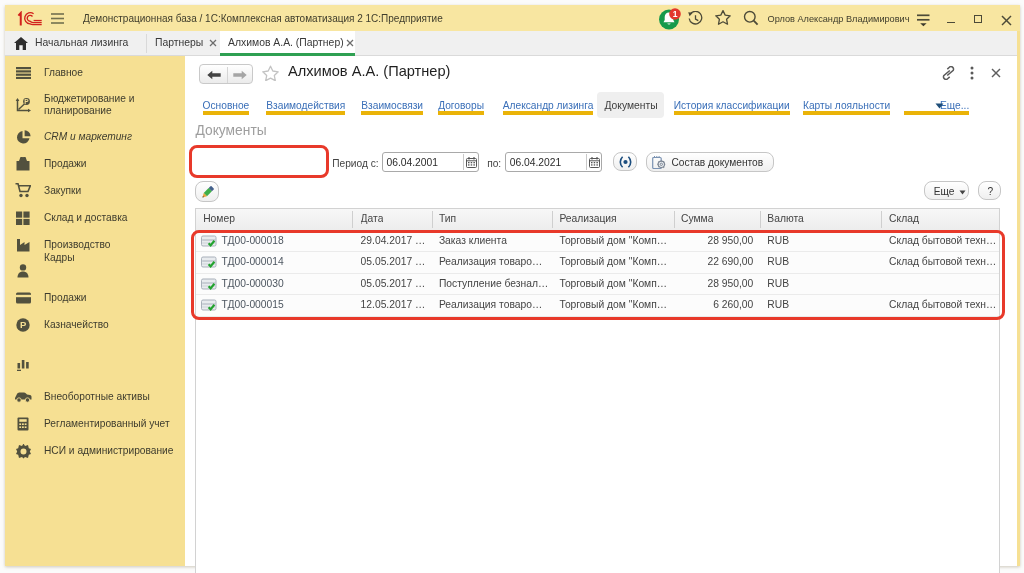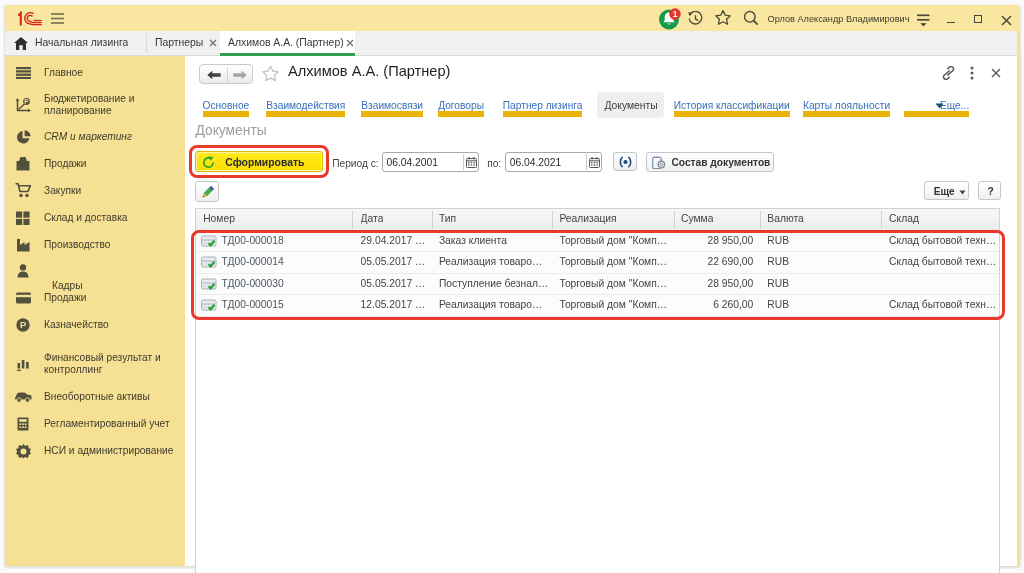--- a/index.html
+++ b/index.html
@@ -6,22 +6,22 @@
 #page{position:relative;width:1024px;height:573px;overflow:hidden;background:#fbfbfb;}
 .abs{position:absolute;}
 #win{position:absolute;left:5px;top:5px;width:1015px;height:561px;background:#f6e093;box-shadow:0 1px 3px rgba(120,110,70,.35);}
 #topbar{position:absolute;left:0;top:0;width:1015px;height:26px;background:#f8e6a1;}
 #tabbar{position:absolute;left:0;top:26px;width:1012px;height:25px;background:#f0f0f0;border-bottom:1px solid #dadada;box-sizing:border-box;}
 #sidebar{position:absolute;left:0;top:51px;width:180px;height:510px;background:#f6e093;}
 #content{position:absolute;left:180px;top:51px;width:832px;height:510px;background:#ffffff;}
 .t12{font-size:10px;color:#3f3d2c;white-space:nowrap;}
 .tab-t{font-size:10.4px;color:#383838;white-space:nowrap;}
 .sb-item{position:absolute;left:39px;font-size:10.2px;color:#3e3c2e;white-space:nowrap;line-height:12px;}
-.link{font-size:10.2px;color:#3a6fb8;white-space:nowrap;text-decoration:none;border-bottom:6px solid #eab308;}
-.btn{position:absolute;box-sizing:border-box;border:1px solid #c6c6c6;border-radius:3px;background:linear-gradient(#ffffff,#efefef);font-weight:bold;}
+.link{font-size:10.2px;color:#3a6fb8;white-space:nowrap;text-decoration:none;border-bottom:4px solid #eab308;}
+.btn{position:absolute;box-sizing:border-box;border:1px solid #c6c6c6;border-radius:8px;background:linear-gradient(#ffffff,#efefef);}
 .cell{font-size:10.3px;color:#444;white-space:nowrap;overflow:hidden;}
 .cnum{font-size:10.3px;color:#4d5660;white-space:nowrap;}
 .row{position:absolute;left:0;width:803px;height:21.5px;border-bottom:1px solid #ebebeb;box-sizing:border-box;background:#fcfcfc;}
 </style></head>
 <body>
 <div id="page">
   <div id="win">
     <div id="topbar">
       <svg class="abs" style="left:11px;top:6px" width="31" height="16" viewBox="0 0 31 16">
         <path d="M4.75 14.5 L4.75 2 L2.4 4.6" fill="none" stroke="#d2211c" stroke-width="2"></path>
@@ -31,20 +31,21 @@
           <path d="M17.6 9.55 L25.7 9.55"></path>
         </g>
       </svg>
       <svg class="abs" style="left:46px;top:8px" width="14" height="11" viewBox="0 0 14 11">
         <g stroke="#72704f" stroke-width="1.6">
             <path d="M0 1 H13"></path>
             <path d="M0 5.5 H13"></path>
             <path d="M0 10 H13"></path>
           </g>
       </svg>
+      <div class="abs t12" style="left:78px;top:7.5px;line-height:12px;">Демонстрационная база / 1С:Комплексная автоматизация 2 1С:Предприятие</div>
       <svg class="abs" style="left:653px;top:2px" width="28" height="23" viewBox="0 0 28 23">
         <circle cx="11" cy="12.5" r="10" fill="#169a4b"></circle>
         <path d="M11 5.5 c-2.6 0 -4.3 1.9 -4.3 4.4 l0 3.2 l-1.2 2.2 l11 0 l-1.2 -2.2 l0 -3.2 c0 -2.5 -1.7 -4.4 -4.3 -4.4 z" fill="#fff"></path>
         <path d="M9.3 16.5 a1.8 1.4 0 0 0 3.4 0 z" fill="#fff"></path>
         <circle cx="17" cy="7" r="5.8" fill="#e3362c"></circle>
         <text x="17" y="10" font-size="8.5" font-weight="bold" fill="#fff" text-anchor="middle" font-family="Liberation Sans">1</text>
       </svg>
       <svg class="abs" style="left:683px;top:5.5px" width="15" height="15" viewBox="0 0 15 15">
         <g fill="none" stroke="#4c4a38" stroke-width="1.3">
           <path d="M2.2 3.2 A6.3 6.3 0 1 1 1.2 7.5"></path>
@@ -148,40 +149,39 @@
       </svg>
       <div class="sb-item" style="top:156px;">Склад и доставка</div>
       <svg class="abs" style="left:11px;top:182px" width="15" height="14" viewBox="0 0 15 14">
         <path d="M1 13.5 V1 H4 V7 L8.5 4 V7 L13.5 4 V13.5 Z" fill="#52513e"></path>
       </svg>
       <div class="sb-item" style="top:183px;">Производство</div>
       <svg class="abs" style="left:12px;top:208px" width="12" height="14" viewBox="0 0 12 14">
         <circle cx="6" cy="3.4" r="3.2" fill="#52513e"></circle>
         <path d="M0.5 13.5 C0.5 9.5 3 7.5 6 7.5 C9 7.5 11.5 9.5 11.5 13.5 Z" fill="#52513e"></path>
       </svg>
-      <div class="sb-item" style="top:224px;margin-left:8px;">Кадры</div>
+      <div class="sb-item" style="top:196px;">Кадры</div>
       <svg class="abs" style="left:11px;top:236px" width="15" height="12" viewBox="0 0 15 12">
         <rect x="0" y="0.5" width="15" height="11" rx="1.5" fill="#52513e"></rect>
         <rect x="0" y="2.8" width="15" height="2.4" fill="#f6e093"></rect>
       </svg>
       <div class="sb-item" style="top:236px;">Продажи</div>
       <svg class="abs" style="left:11px;top:262px" width="14" height="14" viewBox="0 0 14 14">
         <circle cx="7" cy="7" r="6.7" fill="#52513e"></circle>
         <text x="7.2" y="10.4" font-size="9.5" font-weight="bold" fill="#f6e093" text-anchor="middle" font-family="Liberation Sans">Р</text>
       </svg>
       <div class="sb-item" style="top:263px;">Казначейство</div>
       <svg class="abs" style="left:12px;top:301px" width="13" height="14" viewBox="0 0 13 14">
         <g fill="#52513e">
             <rect x="0.5" y="6" width="2.6" height="5.5"></rect>
             <rect x="4.8" y="3" width="2.6" height="8.5"></rect>
             <rect x="9.1" y="5" width="2.6" height="6.5"></rect>
             <rect x="0" y="12.7" width="4" height="1.3"></rect>
           </g>
       </svg>
-      <div class="sb-item" style="top:296px;">Финансовый результат и<br>контроллинг</div>
       <svg class="abs" style="left:9px;top:334px" width="18" height="13" viewBox="0 0 18 13">
         <path d="M1 8 L3 4 C3.5 3 4.5 2.5 6 2.5 L10 2.5 C11.5 2.5 12 3.5 13 4.5 L16 5 C17 5.2 17.5 6 17.5 7 V9.5 H1 Z" fill="#52513e"></path>
         <circle cx="5" cy="10" r="2.2" fill="#52513e" stroke="#f6e093" stroke-width="0.8"></circle>
         <circle cx="13.5" cy="10" r="2.2" fill="#52513e" stroke="#f6e093" stroke-width="0.8"></circle>
       </svg>
       <div class="sb-item" style="top:334.5px;">Внеоборотные активы</div>
       <svg class="abs" style="left:12px;top:361px" width="12" height="14" viewBox="0 0 12 14">
         <rect x="0.5" y="0.5" width="11" height="13" rx="1" fill="#52513e"></rect>
         <rect x="2.3" y="2.2" width="7.4" height="2.6" fill="#f6e093"></rect>
         <g fill="#f6e093">
@@ -230,37 +230,30 @@
         <g stroke="#5f5f5f" stroke-width="1.4">
             <path d="M1 1 L9 9"></path>
             <path d="M9 1 L1 9"></path>
           </g>
       </svg>
       <div class="abs" style="left:412px;top:36px;width:67px;height:26px;background:#efefef;border-radius:4px;"></div>
       <a class="abs link" style="left:17.6px;top:44px;">Основное</a>
       <a class="abs link" style="left:81.3px;top:44px;">Взаимодействия</a>
       <a class="abs link" style="left:176.3px;top:44px;">Взаимосвязи</a>
       <a class="abs link" style="left:253.2px;top:44px;">Договоры</a>
-      <a class="abs link" style="left:317.8px;top:44px;">Партнер лизинга</a>
+      <a class="abs link" style="left:317.8px;top:44px;">Александр лизинга</a>
       <div class="abs" style="left:419.5px;top:44px;font-size:10.3px;color:#3c3c3c;white-space:nowrap;">Документы</div>
       <a class="abs link" style="left:488.7px;top:44px;">История классификации</a>
       <a class="abs link" style="left:618px;top:44px;">Карты лояльности</a>
       <a class="abs link" style="left:719px;top:44px;padding-left:36px;">Еще...</a>
       <svg class="abs" style="left:750px;top:47px" width="9" height="6" viewBox="0 0 9 6">
           <path d="M0.5 0.5 L8.5 0.5 L4.5 5.5 Z" fill="#1f4e79"></path>
         </svg>
       <div class="abs" style="left:10.5px;top:67px;font-size:13.8px;color:#9e9e9e;white-space:nowrap;">Документы</div>
       <div class="abs" style="left:4.3px;top:89.1px;width:140px;height:33px;border:3.4px solid #e8392a;border-radius:8px;box-sizing:border-box;"></div>
-      <div class="abs" style="left:10.3px;top:95.1px;width:128px;height:21.4px;background:linear-gradient(#ffec1f,#fcdc00);border:1px solid #d6ba00;border-radius:3px;box-sizing:border-box;box-shadow:inset 0 0 0 1px #fff59e;">
-        <svg class="abs" style="left:6px;top:4px" width="13" height="13" viewBox="0 0 13 13">
-          <path d="M11.2 6.5 A4.7 4.7 0 1 1 8.8 2.4" fill="none" stroke="#2fa82f" stroke-width="1.8"></path>
-          <path d="M6.8 0.2 L11.8 1.2 L8.3 4.8 Z" fill="#2fa82f"></path>
-        </svg>
-        <div class="abs" style="left:29px;top:4.5px;font-size:10.4px;font-weight:bold;color:#2b2b2b;white-space:nowrap;">Сформировать</div>
-      </div>
       <div class="abs" style="left:147.2px;top:101.5px;font-size:10.2px;color:#444;white-space:nowrap;">Период с:</div>
       <div class="abs" style="left:196.7px;top:96px;width:97.7px;height:19.5px;border:1px solid #a9a9a9;border-radius:3px;background:#fff;box-sizing:border-box;">
         <div class="abs" style="left:3.8px;top:4px;font-size:10.3px;color:#2b2b2b;">06.04.2001</div>
         <div class="abs" style="left:80px;top:1px;width:1px;height:15.5px;background:#c9c9c9;"></div>
         <svg class="abs" style="left:83.5px;top:3.5px" width="11" height="11" viewBox="0 0 11 11">
           <rect x="0.5" y="1.5" width="10" height="9" rx="1" fill="none" stroke="#555" stroke-width="1"></rect>
           <path d="M0.5 3.8 H10.5" stroke="#555" stroke-width="1"></path>
           <path d="M3 0 V2.5 M8 0 V2.5" stroke="#555" stroke-width="1.2"></path>
           <g fill="#555">
               <rect x="2" y="5" width="1.5" height="1.3"></rect>

